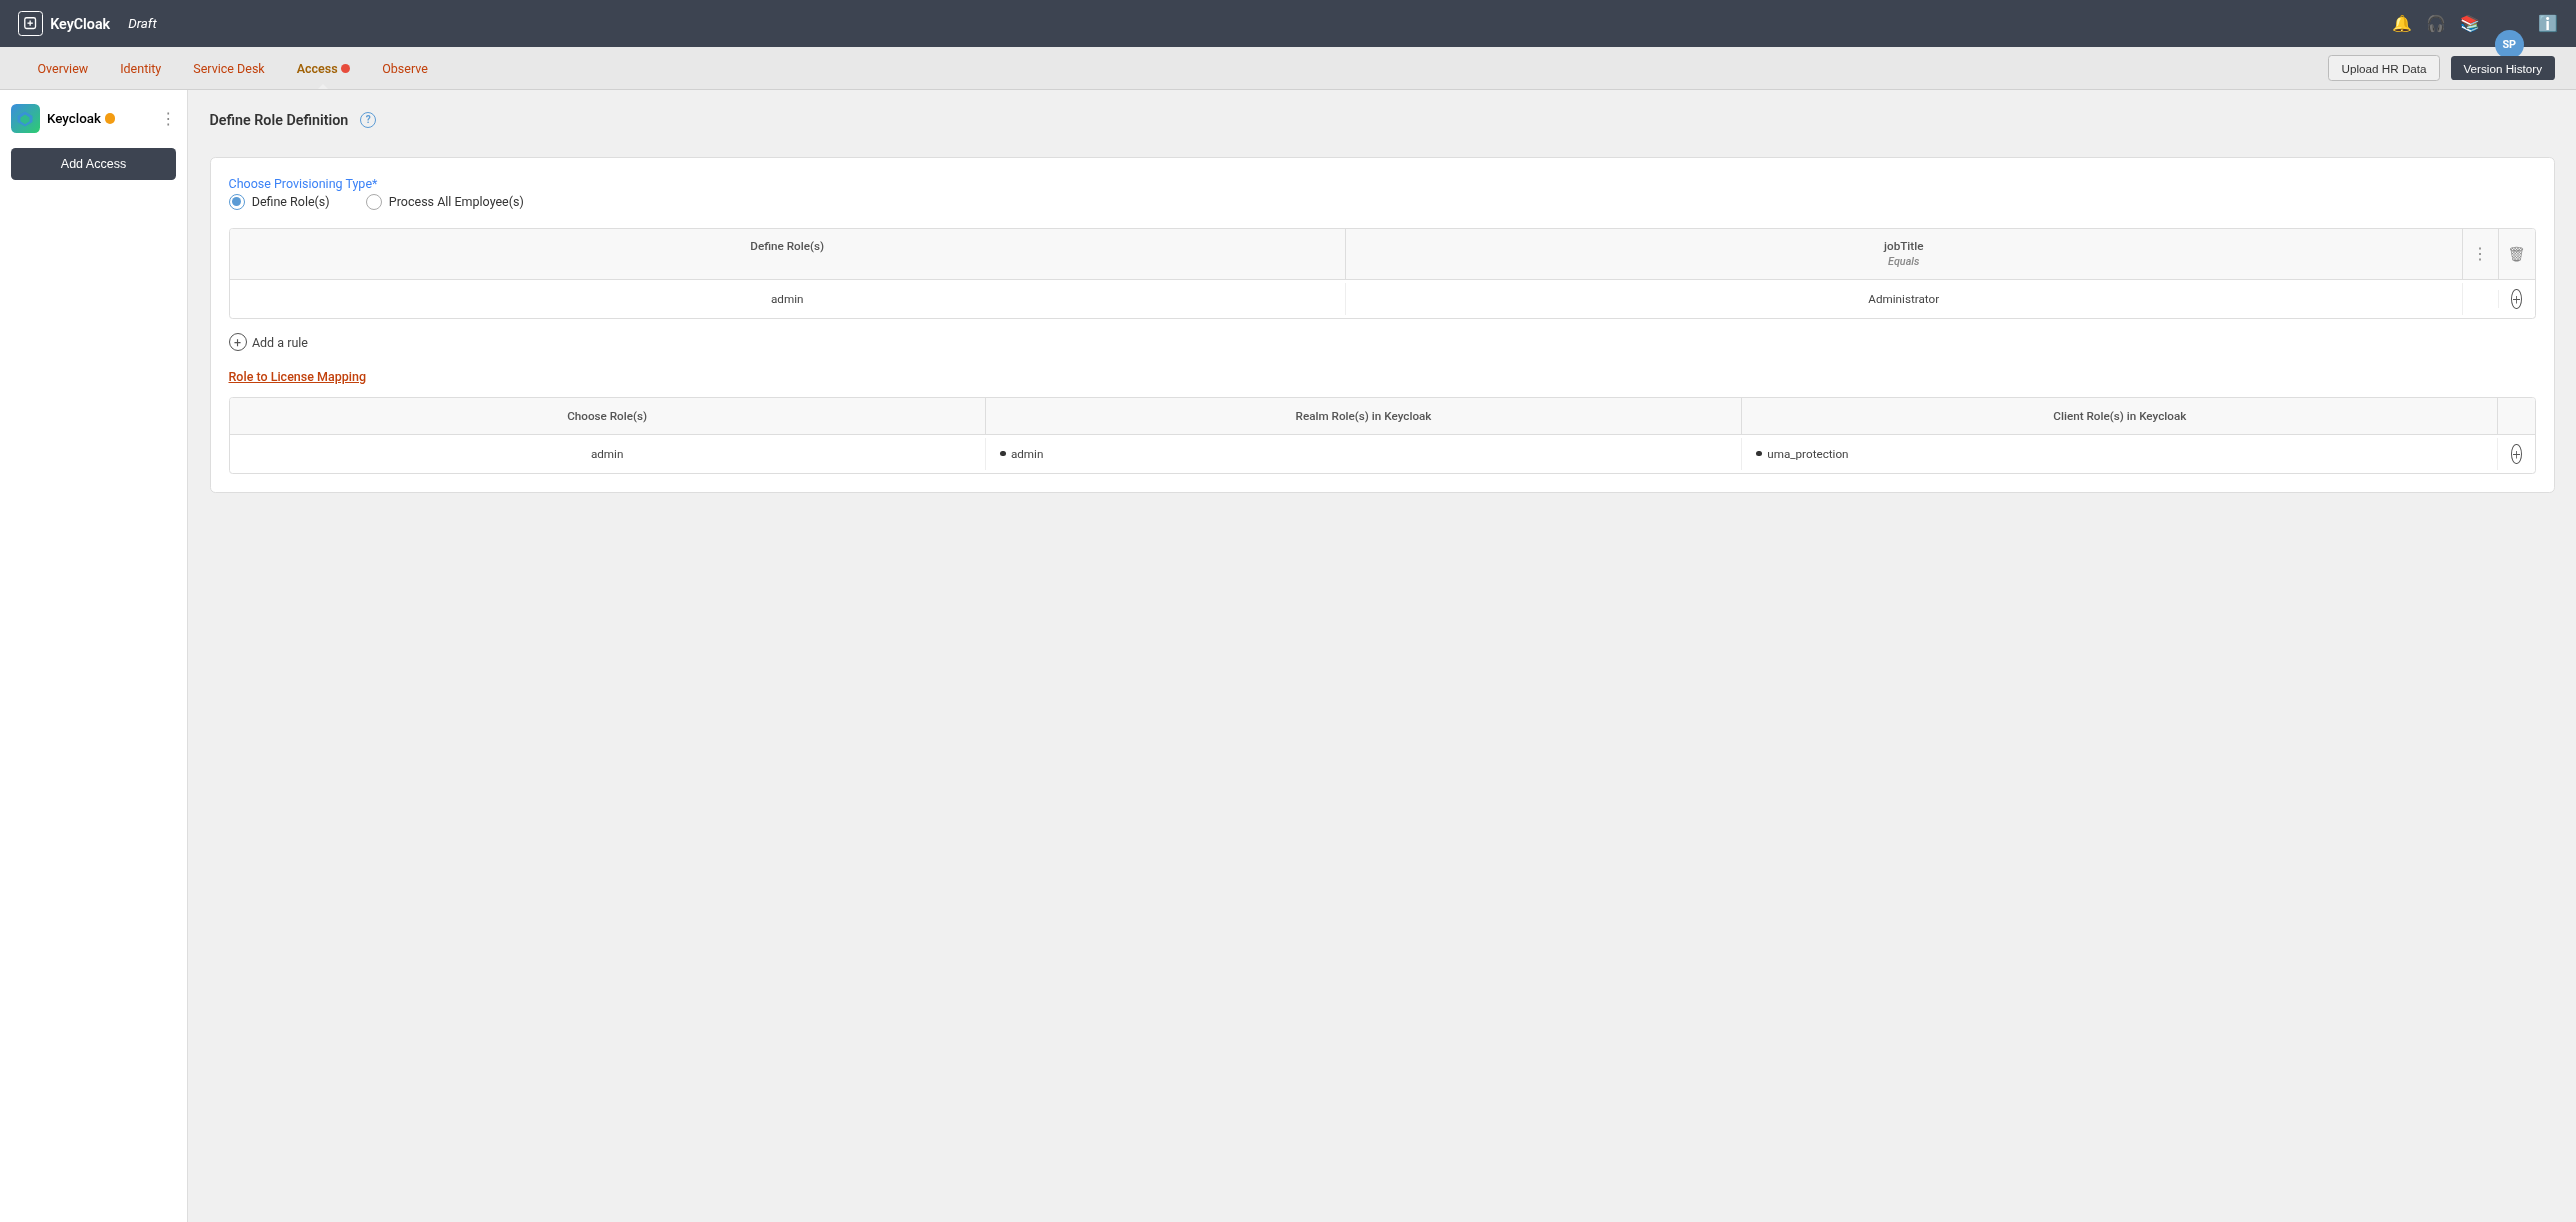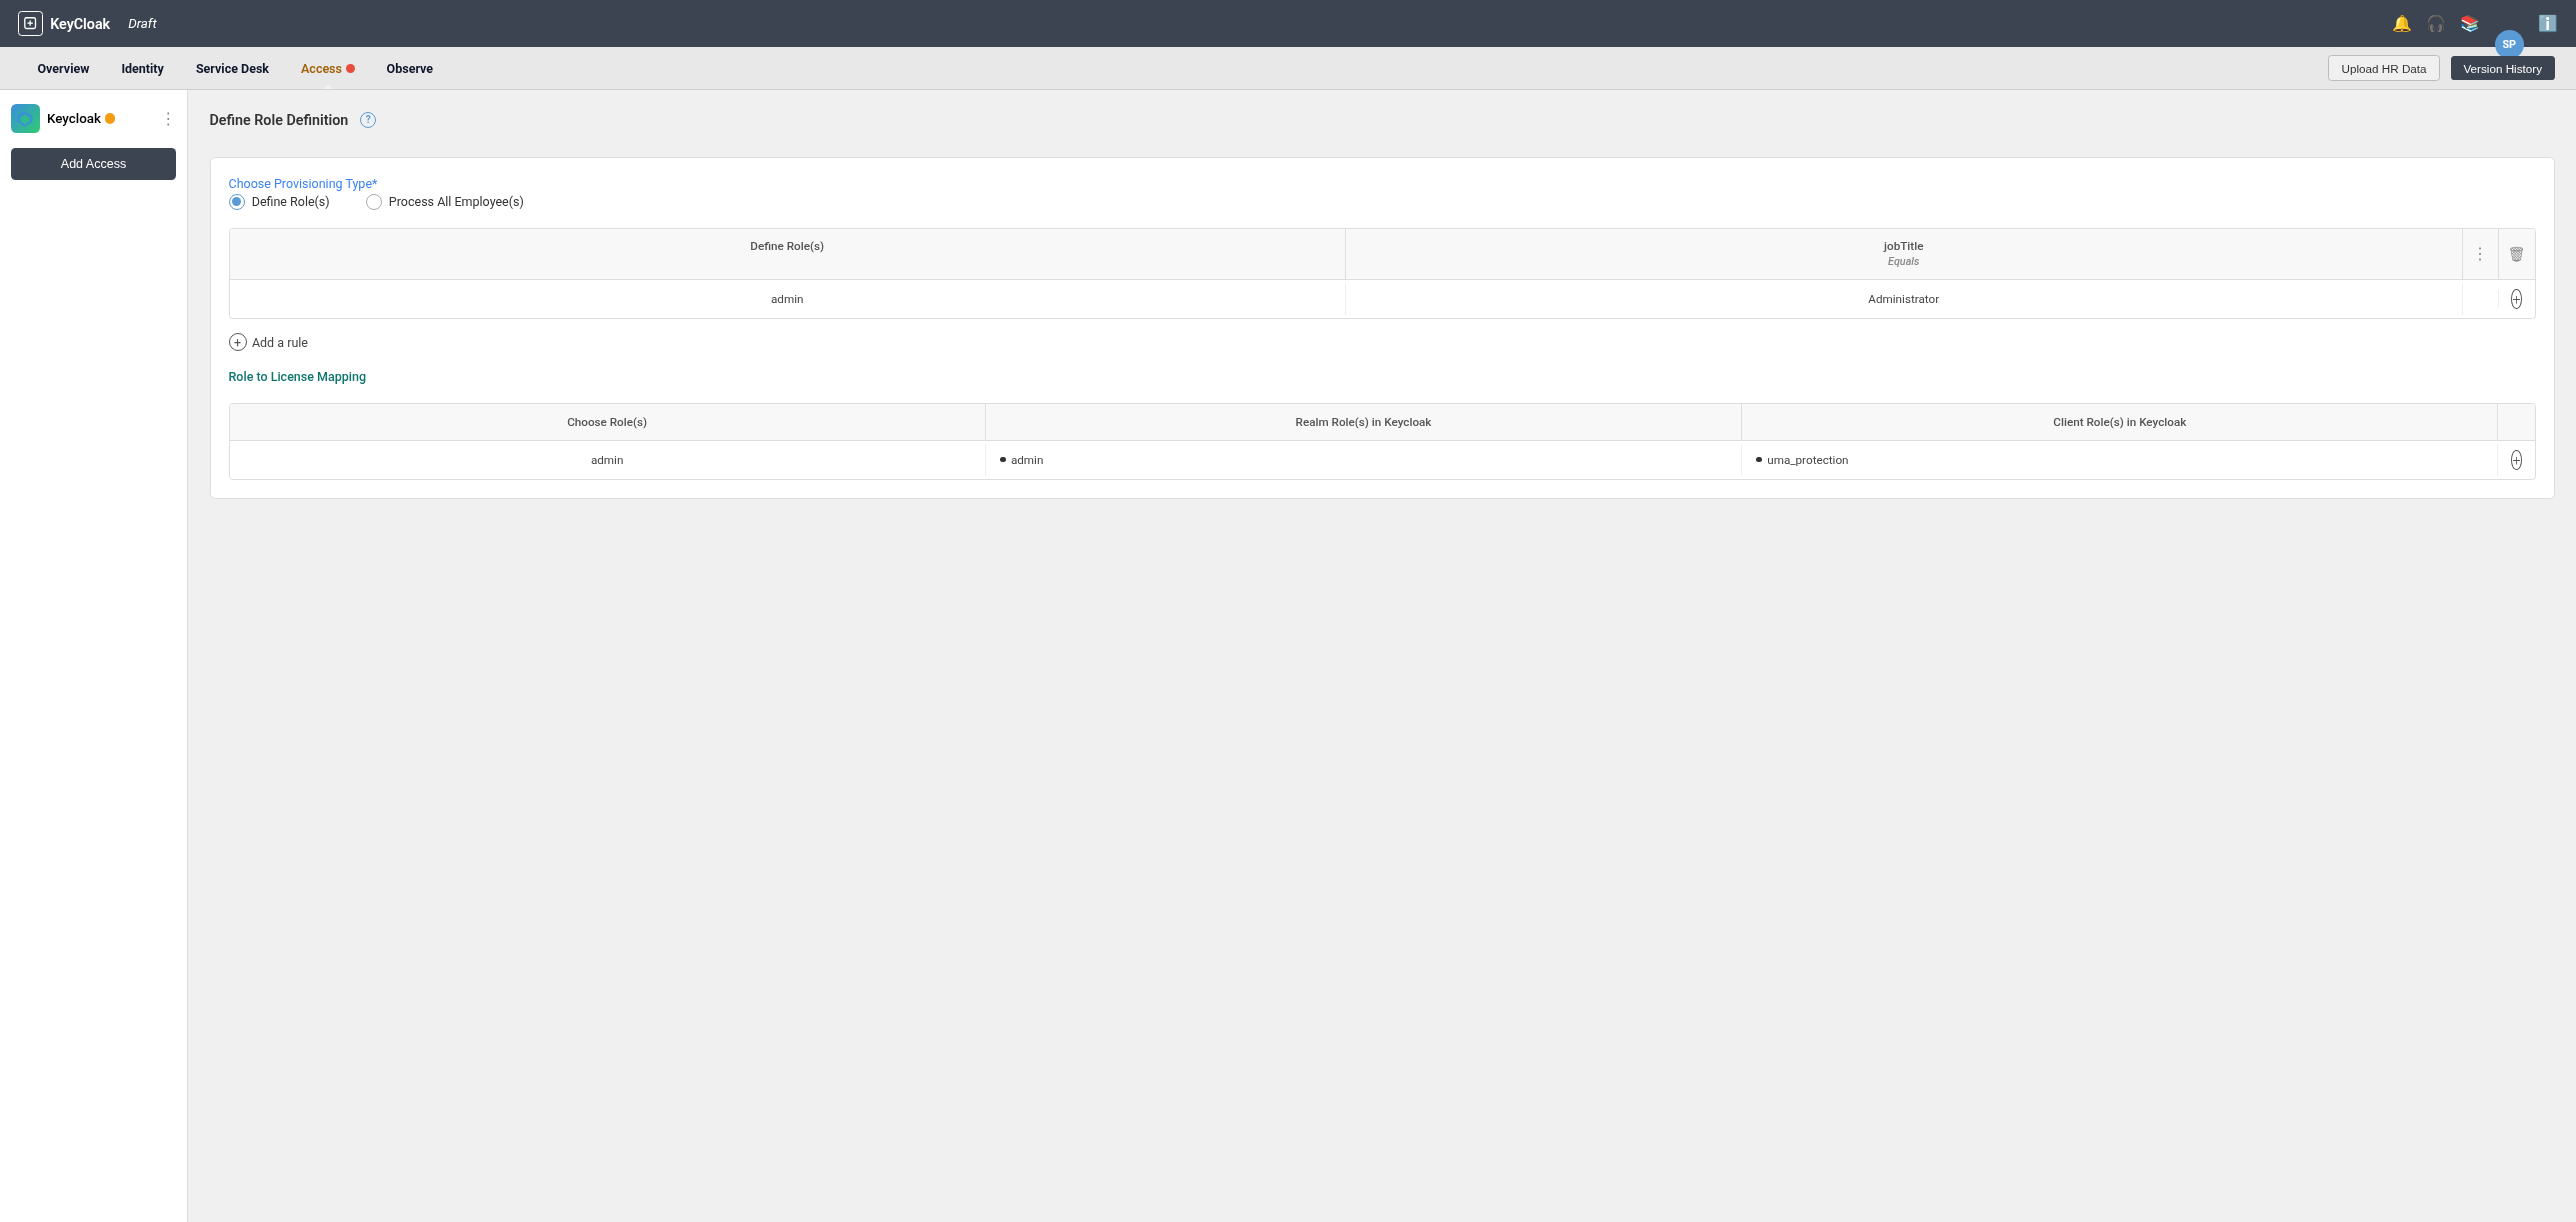--- a/index.html
+++ b/index.html
@@ -84,24 +84,23 @@
       gap: 0;
       height: 100%;
       align-items: stretch;
     }
     .nav-tab {
       padding: 0 16px;
       display: flex;
       align-items: center;
       cursor: pointer;
       font-size: 12.5px;
-      color: #0f172a;
+      color: #c2410c;
       position: relative;
       gap: 3.6px;
-      font-weight: bold;
     }
     .nav-tab.active {
       color: #a16207;
       font-weight: 600;
     }
     .nav-tab.active::after {
       content: '';
       position: absolute;
       bottom: 0;
       left: 50%;
@@ -409,23 +408,24 @@
       font-size: 12.5px;
       color: #555;
     }
 
     
     .mapping-section {
       margin-top: 18px;
     }
     .mapping-label {
       font-size: 12.5px;
-      color: #0f766e;
-      margin-bottom: 19px;
+      color: #c2410c;
+      margin-bottom: 13px;
       font-weight: 500;
+      text-decoration: underline;
     }
 
     .bullet-item {
       display: flex;
       align-items: center;
       gap: 5.4px;
     }
     .bullet {
       width: 5.4px;
       height: 5.4px;

